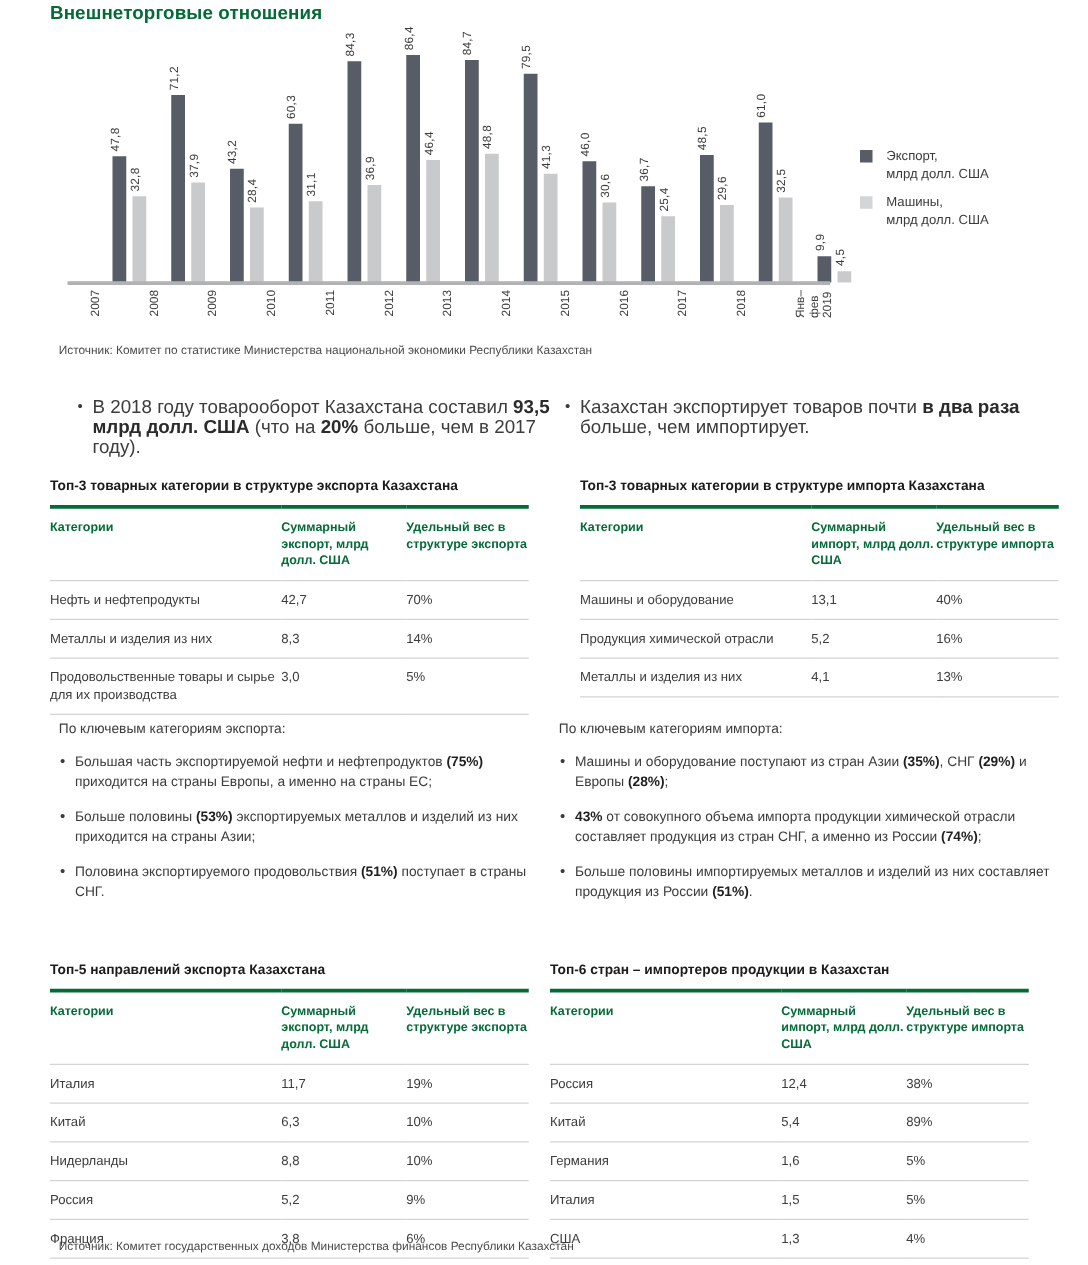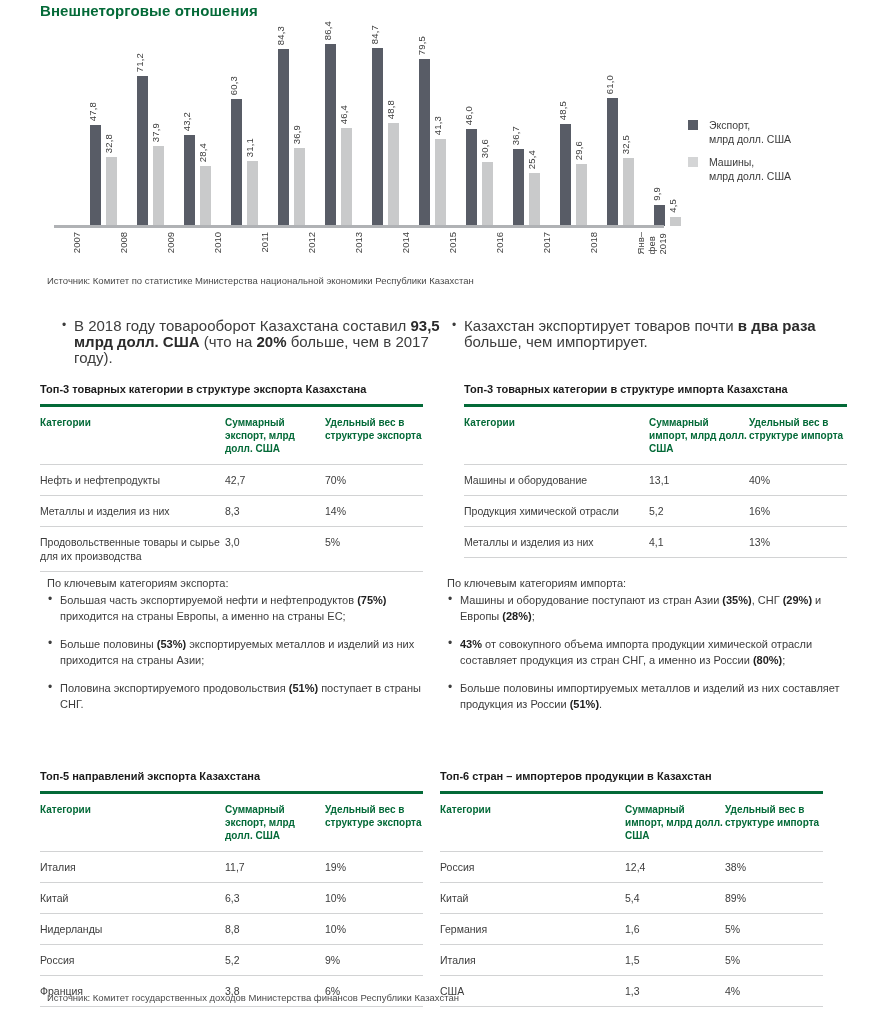--- a/index.html
+++ b/index.html
@@ -97,21 +97,21 @@
   table.t col.c2{width:100px;}
   table.t col.c3{width:98px;}
 
   #tbl-export-cat{left:40px;top:383px;}
   #tbl-import-cat{left:440px;top:383px;margin-left:24px;}
   #tbl-export-dest{left:40px;top:770px;}
   #tbl-import-src{left:440px;top:770px;}
 
   
   .keys{position:absolute;width:395px;font-size:11px;line-height:16.5px;color:#3c3c3c;}
-  .keys .lead{}
+  .keys .lead{margin-bottom:10px;}
   .keys ul{margin:0;padding:0;list-style:none;}
   .keys li{position:relative;padding-left:13px;margin-bottom:11px;}
   .keys li:before{content:"•";position:absolute;left:1px;top:-1px;font-size:12px;}
   .keys b{font-weight:bold;color:#1f1f1f;}
   #keys-left{left:47px;top:575px;}
   #keys-right{left:447px;top:575px;}
 </style>
 </head>
 <body>
 
@@ -318,21 +318,21 @@
     <ul id="keys-left-list">
         <li>Большая часть экспортируемой нефти и нефтепродуктов <b>(75%)</b> приходится на страны Европы, а именно на страны ЕС;</li>
         <li>Больше половины <b>(53%)</b> экспортируемых металлов и изделий из них приходится на страны Азии;</li>
         <li>Половина экспортируемого продовольствия <b>(51%)</b> поступает в страны СНГ.</li>
       </ul>
   </div>
   <div class="keys" id="keys-right">
     <div class="lead">По ключевым категориям импорта:</div>
     <ul id="keys-right-list">
         <li>Машины и оборудование поступают из стран Азии <b>(35%)</b>, СНГ <b>(29%)</b> и Европы <b>(28%)</b>;</li>
-        <li><b>43%</b> от совокупного объема импорта продукции химической отрасли составляет продукция из стран СНГ, а именно из России <b>(80%)</b>;</li>
+        <li><b>43%</b> от совокупного объема импорта продукции химической отрасли составляет продукция из стран СНГ, а именно из России <b>(74%)</b>;</li>
         <li>Больше половины импортируемых металлов и изделий из них составляет продукция из России <b>(51%)</b>.</li>
       </ul>
   </div>
 
   <div class="tbl-block" id="tbl-export-dest">
     <div class="tbl-title">Топ-5 направлений экспорта Казахстана</div>
     <table class="t">
       <colgroup>
           <col class="c1">
           <col class="c2">

